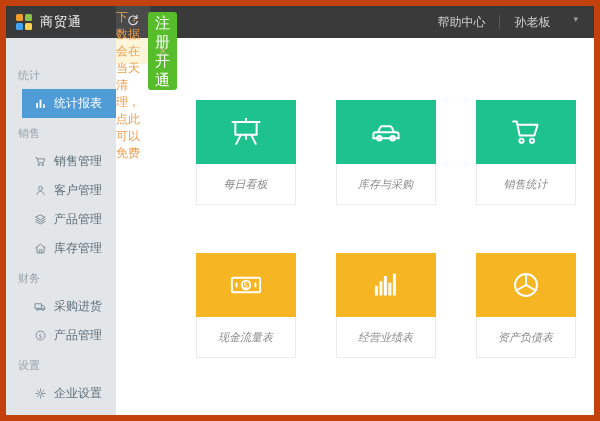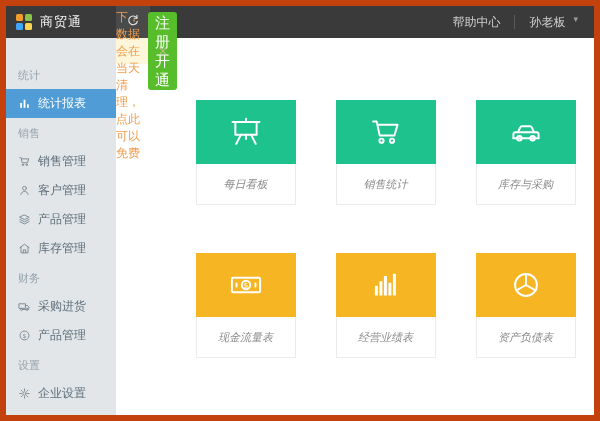--- a/index.html
+++ b/index.html
@@ -10,30 +10,30 @@
   .titlebar { height:32px; background:#3a3a3a; display:flex; align-items:center; flex:0 0 32px; }
   .titlebar-left { width:110px; display:flex; align-items:center; padding-left:10px; }
   .logo { width:16px; height:16px; display:grid; grid-template-columns:7px 7px; grid-template-rows:7px 7px; gap:2px; }
   .logo i { border-radius:1.5px; display:block; }
   .logo .c1{background:#f39c2b;} .logo .c2{background:#8bc34a;} .logo .c3{background:#42a5f5;} .logo .c4{background:#ffd54f;}
   .app-title { color:#f2f2f2; font-size:13px; margin-left:8px; letter-spacing:1px; }
   .refresh-btn { width:34px; height:32px; background:#4a4a4a; border:none; display:flex; align-items:center; justify-content:center; cursor:pointer; }
   .titlebar-right { margin-left:auto; display:flex; align-items:center; padding-right:16px; gap:14px; }
   .tb-link { color:#cfcfcf; font-size:12px; cursor:pointer; }
   .tb-divider { width:1px; height:14px; background:#5a5a5a; }
-  .user-menu { display:flex; align-items:flex-start; gap:8px; color:#cfcfcf; font-size:12px; cursor:pointer; }
+  .user-menu { display:flex; align-items:flex-start; gap:23px; color:#cfcfcf; font-size:12px; cursor:pointer; }
   .caret { font-size:9px; color:#9d9d9d; }
 
   
   .body { flex:1; display:flex; min-height:0; }
 
   
   .sidebar { width:110px; background:#e2e6e9; padding-top:22px; flex:0 0 110px; }
   .sec-header { color:#98a3ab; font-size:11px; padding:8px 0 6px 12px; }
-  .side-item { height:29px; display:flex; align-items:center; gap:7px; padding-left:12px; color:#5f6e79; font-size:12px; cursor:pointer; }
+  .side-item { height:29px; display:flex; align-items:center; gap:7px; padding-left:12px; color:#5f6e79; font-size:12px; cursor:pointer;margin-left:16px; }
   .side-item .sicon { width:13px; height:13px; display:flex; color:#7d8b95; }
   .side-item .sicon svg { width:13px; height:13px; }
   .side-item.active { background:#4f9cd6; color:#ffffff; }
   .side-item.active .sicon { color:#ffffff; }
 
   
   .main { flex:1; display:flex; background:#fff; min-width:0; }
   .banner { height:26px; background:#fdf6da; display:flex; align-items:center; justify-content:center; gap:8px; font-size:12px; color:#ef9d4d; position:relative; flex:0 0 26px; }
   .register-btn { background:#57bd2a; color:#fff; border:none; font-size:15px; padding:2px 7px 0; border-radius:3px; cursor:pointer; }
   .banner-close { position:absolute; right:10px; top:0; height:26px; display:flex; align-items:center; color:#c3b88e; font-size:14px; cursor:pointer; }
@@ -188,39 +188,39 @@
                 <path d="M4.9 5.3h14.2v8.5H4.9z"></path>
                 <path d="M12 3.1v2.2M12 13.8v2.8M8.6 13.8l-3.1 6.1M15.4 13.8l3.1 6.1"></path>
             </svg>
           </div>
           <div class="tile-label">每日看板</div>
         </div>
 
         <div class="tile">
           <div class="tile-icon green">
             <svg viewBox="0 0 24 24" fill="none" stroke="#fff" stroke-width="1.3" stroke-linecap="round" stroke-linejoin="round">
-              <path d="M3.4 5h2.4l2 9.3h9.8l2.1-7.2H6.6"></path>
-                <circle cx="9" cy="17.8" r="1.4"></circle>
-                <circle cx="16" cy="17.8" r="1.4"></circle>
-            </svg>
-          </div>
-          <div class="tile-label">销售统计</div>
-        </div>
-
-        <div class="tile">
-          <div class="tile-icon green">
-            <svg viewBox="0 0 24 24" fill="none" stroke="#fff" stroke-width="1.3" stroke-linecap="round" stroke-linejoin="round">
               <path d="M3.6 16.2v-2.6c0-.8.6-1.4 1.4-1.4h14c.8 0 1.4.6 1.4 1.4v2.6"></path>
                 <path d="M3.6 16.2h16.8"></path>
                 <path d="M6.6 12.2l1.5-3.2c.2-.5.7-.8 1.2-.8h5.4c.5 0 1 .3 1.2.8l1.5 3.2"></path>
                 <circle cx="7.6" cy="16.2" r="1.5"></circle>
                 <circle cx="16.4" cy="16.2" r="1.5"></circle>
             </svg>
           </div>
           <div class="tile-label">库存与采购</div>
+        </div>
+
+        <div class="tile">
+          <div class="tile-icon green">
+            <svg viewBox="0 0 24 24" fill="none" stroke="#fff" stroke-width="1.3" stroke-linecap="round" stroke-linejoin="round">
+              <path d="M3.4 5h2.4l2 9.3h9.8l2.1-7.2H6.6"></path>
+                <circle cx="9" cy="17.8" r="1.4"></circle>
+                <circle cx="16" cy="17.8" r="1.4"></circle>
+            </svg>
+          </div>
+          <div class="tile-label">销售统计</div>
         </div>
 
         <div class="tile">
           <div class="tile-icon yellow">
             <svg viewBox="0 0 24 24" fill="none" stroke="#fff" stroke-width="1.3" stroke-linecap="round" stroke-linejoin="round">
               <rect x="2.6" y="7.2" width="18.8" height="9.6" rx="0.8"></rect>
                 <circle cx="12" cy="12" r="2.8"></circle>
                 <path d="M5.7 11v2M18.3 11v2"></path>
               <text x="12" y="13.8" font-size="5" text-anchor="middle" fill="#fff" stroke="none" font-family="DejaVu Sans, sans-serif">$</text>
             </svg>

